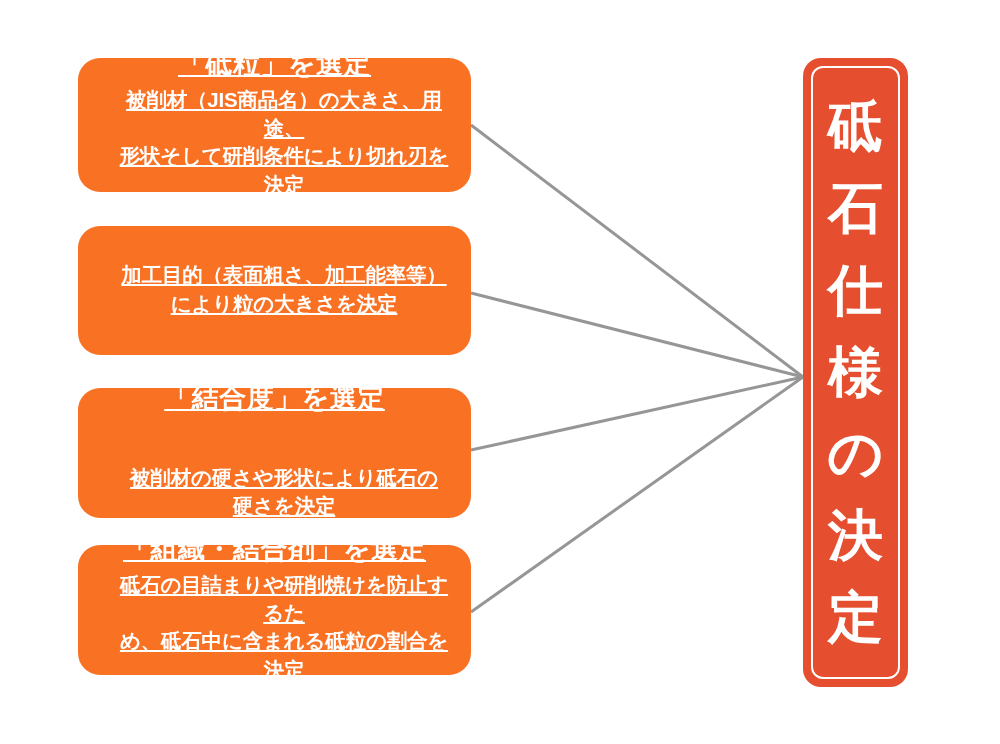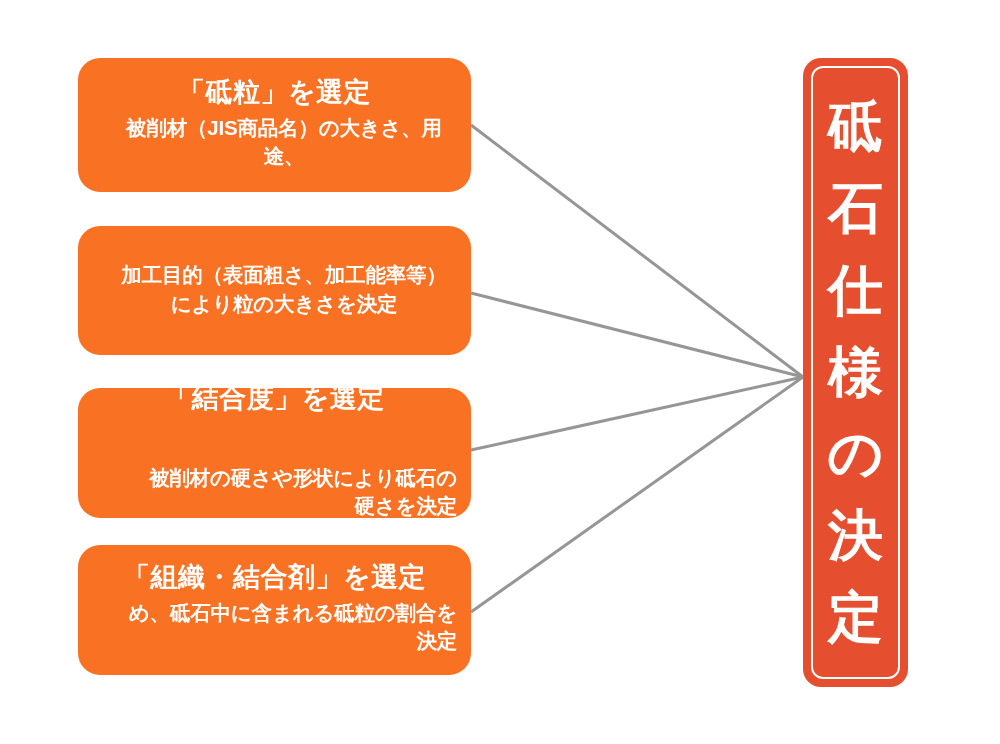--- a/index.html
+++ b/index.html
@@ -38,20 +38,21 @@
     width: 393px;
     box-sizing: border-box;
     background: #F97122;
     border-radius: 22px;
     color: #ffffff;
     z-index: 2;
     padding: 10px 14px 12px 14px;
     display: flex;
     flex-direction: column;
     justify-content: center;
+    text-decoration: underline;
   }
   .step-box.b1 { top: 58px;  height: 134px; }
   .step-box.b2 { top: 226px; height: 129px; }
   .step-box.b3 { top: 388px; height: 130px; gap: 44px; }
   .step-box.b4 { top: 545px; height: 130px; }
 
   .step-title {
     font-size: 27px;
     font-weight: bold;
     text-align: center;
@@ -63,21 +64,21 @@
   .step-body {
     font-size: 20.5px;
     font-weight: bold;
     line-height: 1.38;
     text-align: left;
     letter-spacing: -0.2px;
   }
   .step-box.b1 .step-body,
   .step-box.b2 .step-body { text-align: center; }
   .step-box.b3 .step-body,
-  .step-box.b4 .step-body { text-align: right; }
+  .step-box.b4 .step-body { text-align: center; }
 
   .step-body .line { display: block; margin-left: 19px; }
 
   
   #result-panel {
     position: absolute;
     left: 803px;
     top: 58px;
     width: 105px;
     height: 629px;
@@ -120,20 +121,21 @@
       <line x1="471" y1="293" x2="803" y2="377"></line>
       <line x1="471" y1="450" x2="803" y2="377"></line>
       <line x1="471" y1="612" x2="803" y2="377"></line>
     </g>
   </svg>
 
   <div class="step-box b1">
     <div class="step-title">「砥粒」を選定</div>
     <div class="step-body">
       <span class="line">被削材（JIS商品名）の大きさ、用途、</span>
+      <span class="line">形状そして研削条件により切れ刃を決定</span>
     </div>
   </div>
 
   <div class="step-box b2">
     <div class="step-body">
       <span class="line">加工目的（表面粗さ、加工能率等）</span>
       <span class="line">により粒の大きさを決定</span>
     </div>
   </div>
 
@@ -141,20 +143,21 @@
     <div class="step-title">「結合度」を選定</div>
     <div class="step-body">
       <span class="line">被削材の硬さや形状により砥石の</span>
       <span class="line">硬さを決定</span>
     </div>
   </div>
 
   <div class="step-box b4">
     <div class="step-title">「組織・結合剤」を選定</div>
     <div class="step-body">
+      <span class="line">砥石の目詰まりや研削焼けを防止するた</span>
       <span class="line">め、砥石中に含まれる砥粒の割合を決定</span>
     </div>
   </div>
 
   <div id="result-panel">
     <div id="result-panel-inner">
       <div id="result-title">
         <span class="vchar">砥</span>
         <span class="vchar">石</span>
         <span class="vchar">仕</span>

